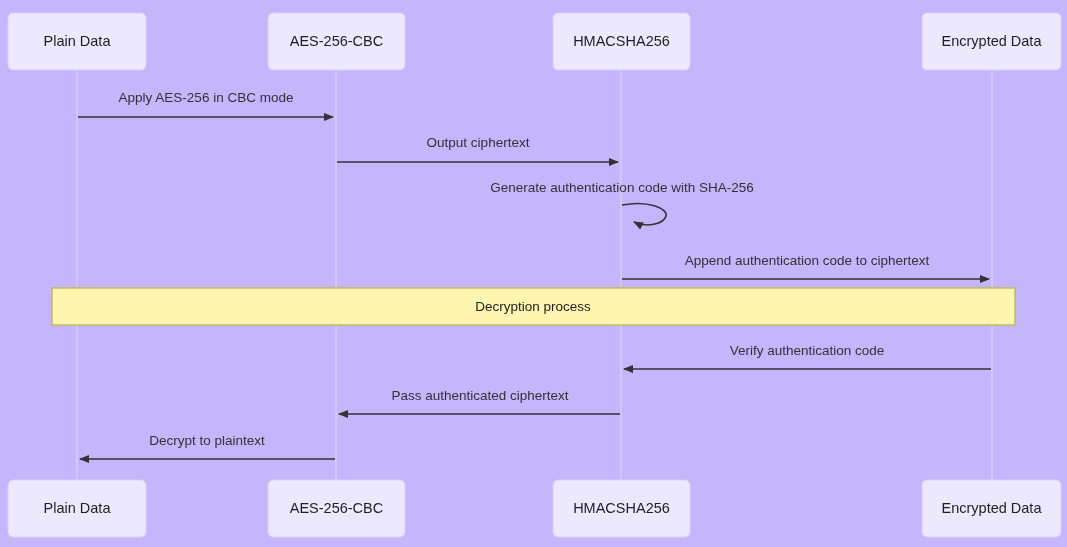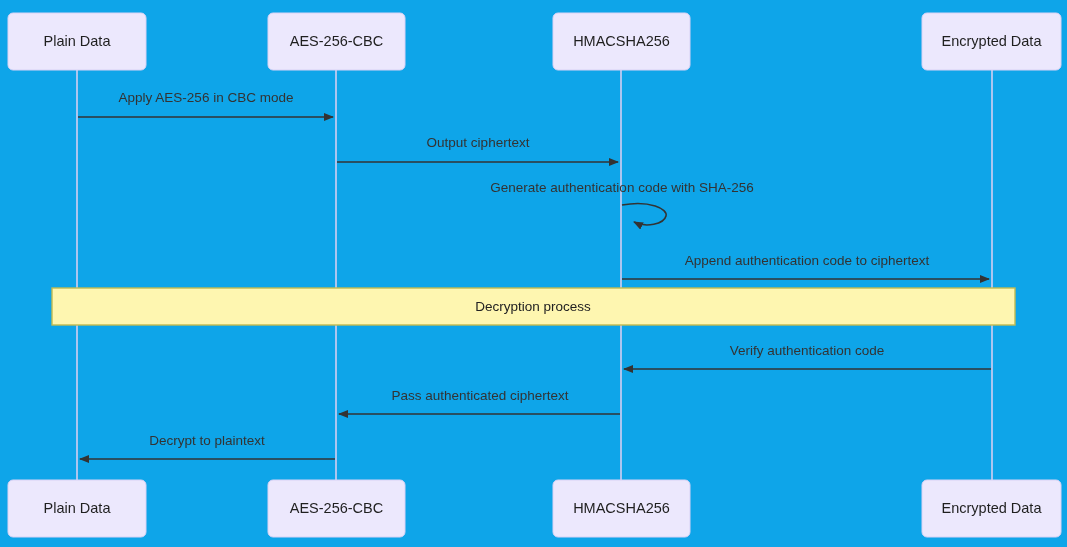--- a/index.html
+++ b/index.html
@@ -11,21 +11,21 @@
   body {
     width: 1067px;
     height: 547px;
     font-family: "Liberation Sans", "DejaVu Sans", sans-serif;
     overflow: hidden;
   }
   #diagram-root {
     position: relative;
     width: 1067px;
     height: 547px;
-    background: #0ea5e9;
+    background: #c4b5fd;
   }
   svg.diagram-canvas {
     position: absolute;
     top: 0;
     left: 0;
     width: 1067px;
     height: 547px;
   }
   .actor-box {
     fill: #ECE8FD;

